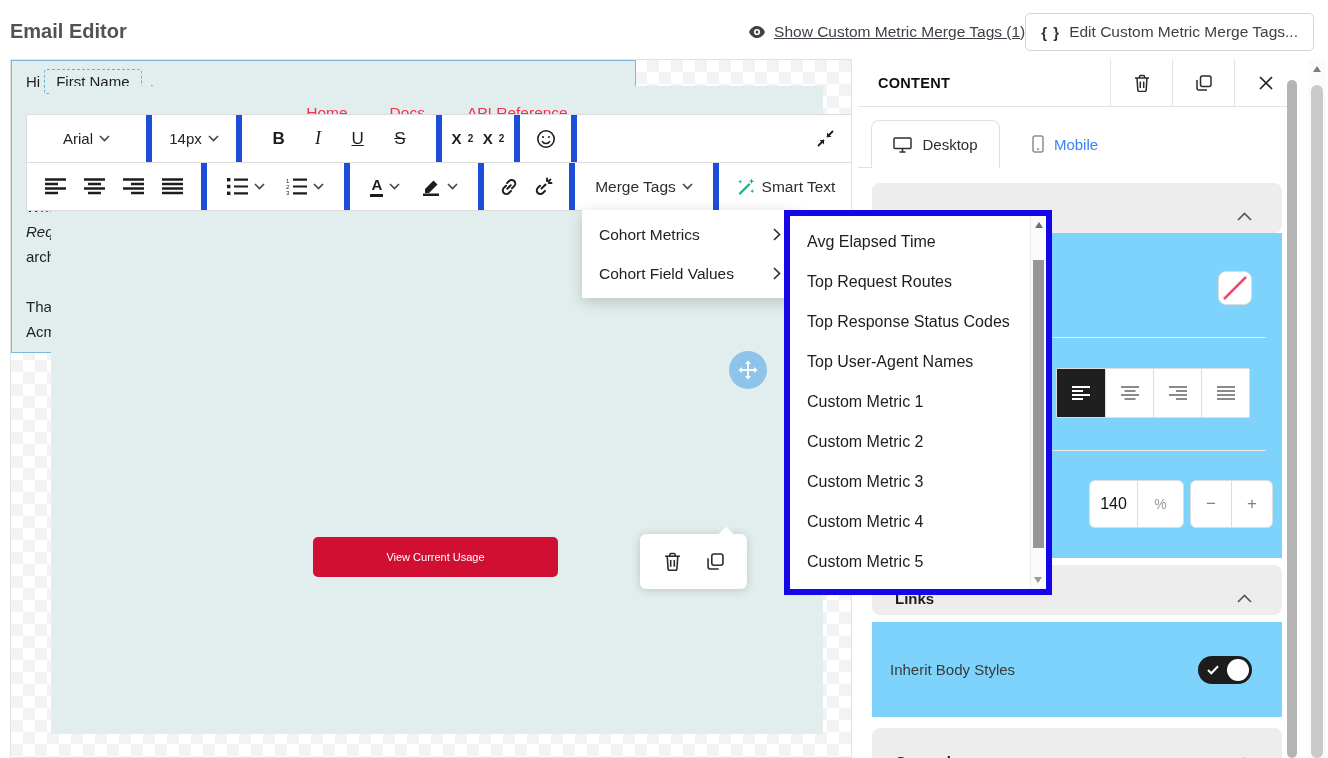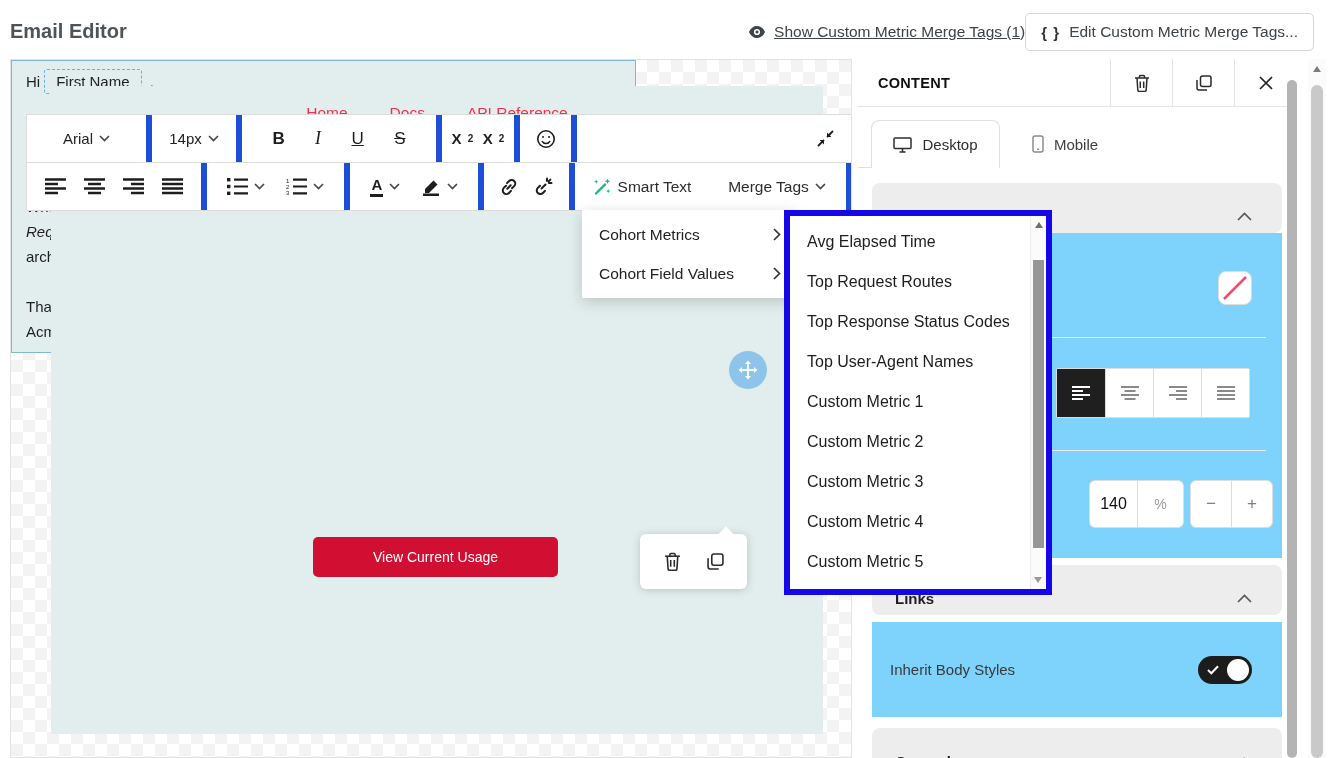--- a/index.html
+++ b/index.html
@@ -55,35 +55,35 @@
 
 
 #textblock{left:112px;top:167px;width:625px;height:293px;background:#e2eeed;border:1px solid #7fb6d9;padding:8px 14px;font-size:15px;line-height:25px;color:#1f1f1f;z-index:2;overflow:hidden}
 #textblock p{margin:0 0 25px}
 #textblock p.tight{margin:0}
 .mtag{display:inline-block;border:1px dashed #6aaede;border-radius:3px;padding:0 11px;margin:0 4px;line-height:23px;cursor:pointer}
 .sdkw{text-decoration-line:underline;text-decoration-style:wavy;text-decoration-color:#e03a3a;text-underline-offset:3px}
 .em{font-style:italic}
 
 #move-handle{left:718px;top:291px;width:38px;height:38px;border-radius:50%;background:#8ec4ea;display:flex;align-items:center;justify-content:center;z-index:3;cursor:move}
-#cta{left:302px;top:477px;width:245px;height:40px;background:#d00f32;border:none;border-radius:5px;color:#fff;font-size:14px;display:flex;align-items:center;justify-content:center;z-index:2;cursor:pointer}
+#cta{left:302px;top:477px;width:245px;height:40px;background:#d00f32;border:none;border-radius:5px;color:#fff;font-size:11px;display:flex;align-items:center;justify-content:center;z-index:2;cursor:pointer}
 #blk-actions{left:629px;top:474px;width:107px;height:55px;background:#fff;border-radius:6px;box-shadow:0 1px 10px rgba(0,0,0,.18);display:flex;align-items:center;justify-content:center;gap:26px;z-index:4}
 #blk-actions .caret{position:absolute;top:-5px;right:15px;width:12px;height:12px;background:#fff;transform:rotate(45deg)}
 .iconbtn{display:flex;align-items:center;justify-content:center;cursor:pointer}
 
 
 #sidebar{left:858px;top:59px;width:438px;height:699px;background:#fff;z-index:2}
 .sb-head{height:48px;border-bottom:1px solid #e4e4e4;display:flex;align-items:stretch}
 .sb-title{flex:1;display:flex;align-items:center;padding-left:20px;font-weight:700;font-size:14.5px;letter-spacing:.3px;color:#101010}
 .sb-hbtn{width:62px;display:flex;align-items:center;justify-content:center;border-left:1px solid #e4e4e4;cursor:pointer}
 .sb-tabs{position:absolute;left:0;top:48px;right:0;height:61px;background:#fff}
 .tabline{position:absolute;left:0;bottom:0;width:13px;height:1px;background:#e0e0e0}
 .tab{position:absolute;top:13px;height:48px;display:flex;align-items:center;justify-content:center;gap:10px;font-size:15px;cursor:pointer}
 #tab-desktop{left:13px;width:129px;border:1px solid #e0e0e0;border-bottom:none;border-radius:8px 8px 0 0;background:#fff;color:#2c2c2c}
-#tab-mobile{left:142px;width:130px;color:#404040}
+#tab-mobile{left:142px;width:130px;color:#3b82f6}
 .band{position:absolute;left:14px;right:14px;height:50px;background:#ededed;border-radius:8px;display:flex;align-items:center;justify-content:space-between;padding:16px 30px 0 23px;font-weight:700;font-size:15px;color:#1e1e1e;cursor:pointer}
 #band-text{top:124px}
 #band-links{top:506px}
 #band-general{top:669px}
 .props{position:absolute;left:14px;right:14px;background:#7dd3fc}
 #props-text{top:174px;height:325px}
 #props-links{top:563px;height:95px;display:flex;align-items:center;justify-content:space-between;padding:0 30px 0 18px}
 .pdivider{position:absolute;left:16px;right:16px;border-top:1px solid #e9e9e9}
 .swatch{position:absolute;right:30px;top:38px;width:34px;height:34px;background:#fff;border:1px solid #ddd;border-radius:8px;display:flex;align-items:center;justify-content:center;cursor:pointer}
 .alignGroup{position:absolute;left:184px;top:135px;display:flex;border:1px solid #ddd;border-radius:2px;background:#fff}
@@ -285,39 +285,39 @@
         <span class="tbtn">
           <svg width="21" height="21" viewBox="0 0 21 21" fill="none" stroke="#1d1d1d" stroke-width="2" stroke-linecap="round">
               <path d="M7 9.7l-2.2 2.2a3.6 3.6 0 105.1 5.1L12 14.9"></path>
               <path d="M12.5 8.5l-4 4"></path>
               <path d="M14 2.5v2.6"></path>
               <path d="M18.5 7h-2.6"></path>
               <path d="M17.4 3.6l-1.9 1.9"></path>
             </svg>
         </span>
       </div>
+      <div class="tbg" style="width:144px">
+        <span class="tbtn">
+          <span class="mt-label">Merge Tags</span>
+          <svg width="11" height="7" viewBox="0 0 11 7">
+              <path d="M1 1l4.5 4.5L10 1" stroke="#444" stroke-width="1.6" fill="none"></path>
+            </svg>
+        </span>
+      </div>
       <div class="tbg last" style="justify-content:center;padding-right:0">
         <span class="tbtn">
           <svg width="20" height="20" viewBox="0 0 20 20">
               <path d="M4 16.5L13 7.5" stroke="#13b981" stroke-width="2.4" stroke-linecap="round"></path>
               <g fill="#13b981">
                 <path d="M15.5 1.5l.8 2 2 .8-2 .8-.8 2-.8-2-2-.8 2-.8z"></path>
                 <path d="M4.2 2.6l.6 1.5 1.5.6-1.5.6-.6 1.5-.6-1.5-1.5-.6 1.5-.6z"></path>
                 <path d="M16.2 12l.6 1.5 1.5.6-1.5.6-.6 1.5-.6-1.5-1.5-.6 1.5-.6z"></path>
               </g>
             </svg>
           <span class="st-label">Smart Text</span>
-        </span>
-      </div>
-      <div class="tbg" style="width:144px">
-        <span class="tbtn">
-          <span class="mt-label">Merge Tags</span>
-          <svg width="11" height="7" viewBox="0 0 11 7">
-              <path d="M1 1l4.5 4.5L10 1" stroke="#444" stroke-width="1.6" fill="none"></path>
-            </svg>
         </span>
       </div>
     </div>
 
     <div id="textblock">
       <p><span>Hi</span><span class="mtag">First Name</span> <span>,</span></p>
       <p><span>We just wanted to let you know that you exceeded the rate limits in the last 24 hours using the </span><span class="sdkw">SDK</span><span class="mtag">name</span></p>
       <p><span>When rate limits are exceeded, your API calls may be rejected with </span><span class="em">429 Too Many Requests</span><span>. If you have questions or looking to right size your plan, talk to a solution architect by replying to this email.</span></p>
       <p class="tight"><span>Thanks,</span><br><span>Acme Support</span></p>
     </div>

